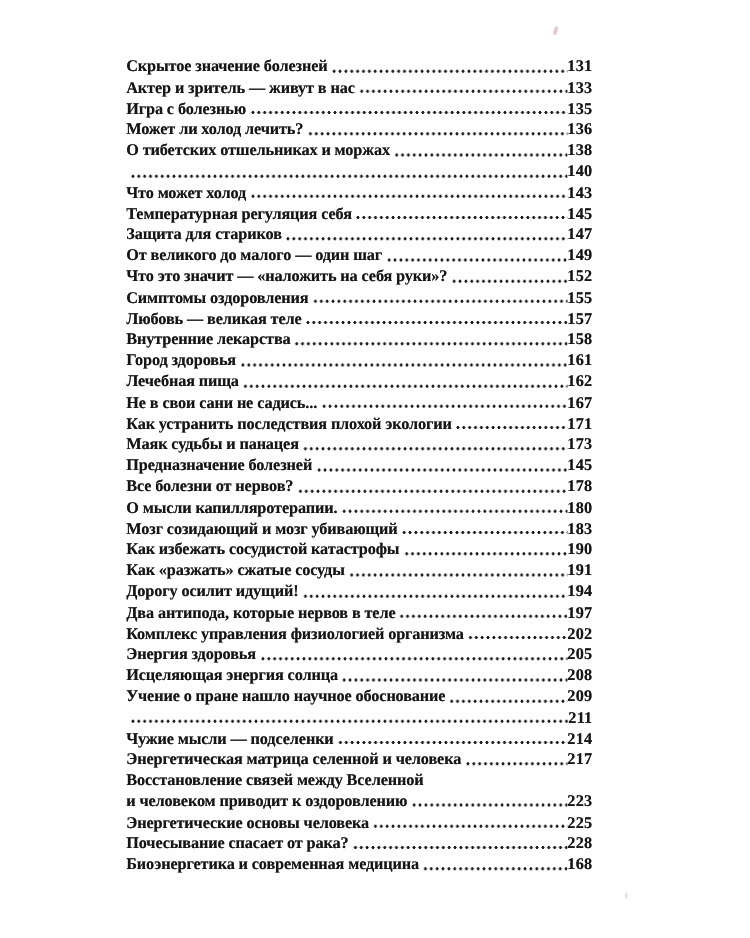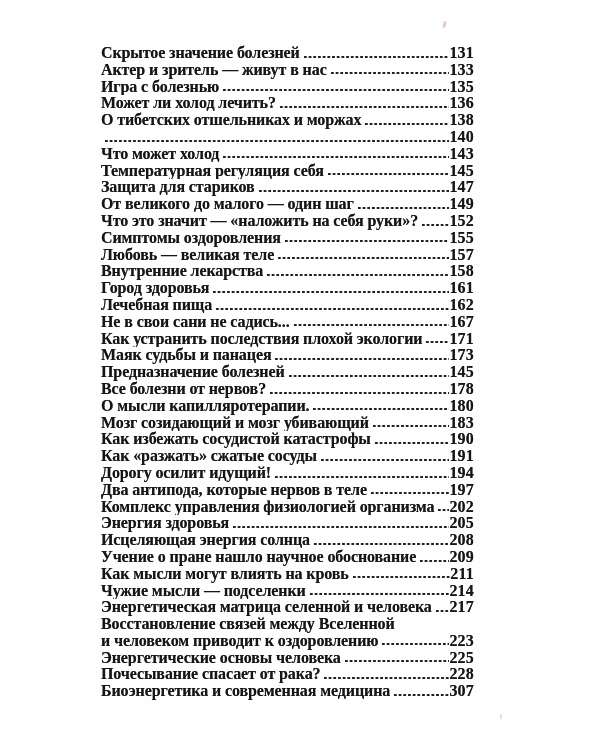--- a/index.html
+++ b/index.html
@@ -18,21 +18,21 @@
     inset: 0;
     background: #fefefe;
   }
   .toc-list {
     position: absolute;
     left: 101px;
     top: 45px;
     width: 373px;
     font-family: "Liberation Serif", "DejaVu Serif", serif;
     font-weight: 700;
-    font-size: 16px;
+    font-size: 13px;
     line-height: 16.8px;
     color: #161616;
     text-shadow: 0 0 0.35px rgba(20,20,20,0.65);
   }
   .toc-row {
     display: flex;
     align-items: baseline;
     white-space: nowrap;
     height: 16.8px;
     overflow: hidden;
@@ -232,21 +232,20 @@
     <span class="toc-title">Исцеляющая энергия солнца</span>
     <span class="dot-leader"></span>
     <span class="toc-page-num">208</span>
   </div>
       <div class="toc-row">
     <span class="toc-title">Учение о пране нашло научное обоснование</span>
     <span class="dot-leader"></span>
     <span class="toc-page-num">209</span>
   </div>
       <div class="toc-row">
-    <span class="toc-title">Как мысли могут влиять на кровь</span>
     <span class="dot-leader"></span>
     <span class="toc-page-num">211</span>
   </div>
       <div class="toc-row">
     <span class="toc-title">Чужие мысли — подселенки</span>
     <span class="dot-leader"></span>
     <span class="toc-page-num">214</span>
   </div>
       <div class="toc-row">
     <span class="toc-title">Энергетическая матрица селенной и человека</span>
@@ -268,18 +267,18 @@
     <span class="toc-page-num">225</span>
   </div>
       <div class="toc-row">
     <span class="toc-title">Почесывание спасает от рака?</span>
     <span class="dot-leader"></span>
     <span class="toc-page-num">228</span>
   </div>
       <div class="toc-row">
     <span class="toc-title">Биоэнергетика и современная медицина</span>
     <span class="dot-leader"></span>
-    <span class="toc-page-num">307</span>
+    <span class="toc-page-num">168</span>
   </div>
     </div>
   <div class="speck-pink"></div>
   <div class="speck-gray"></div>
 </div>
 
 </body></html>

